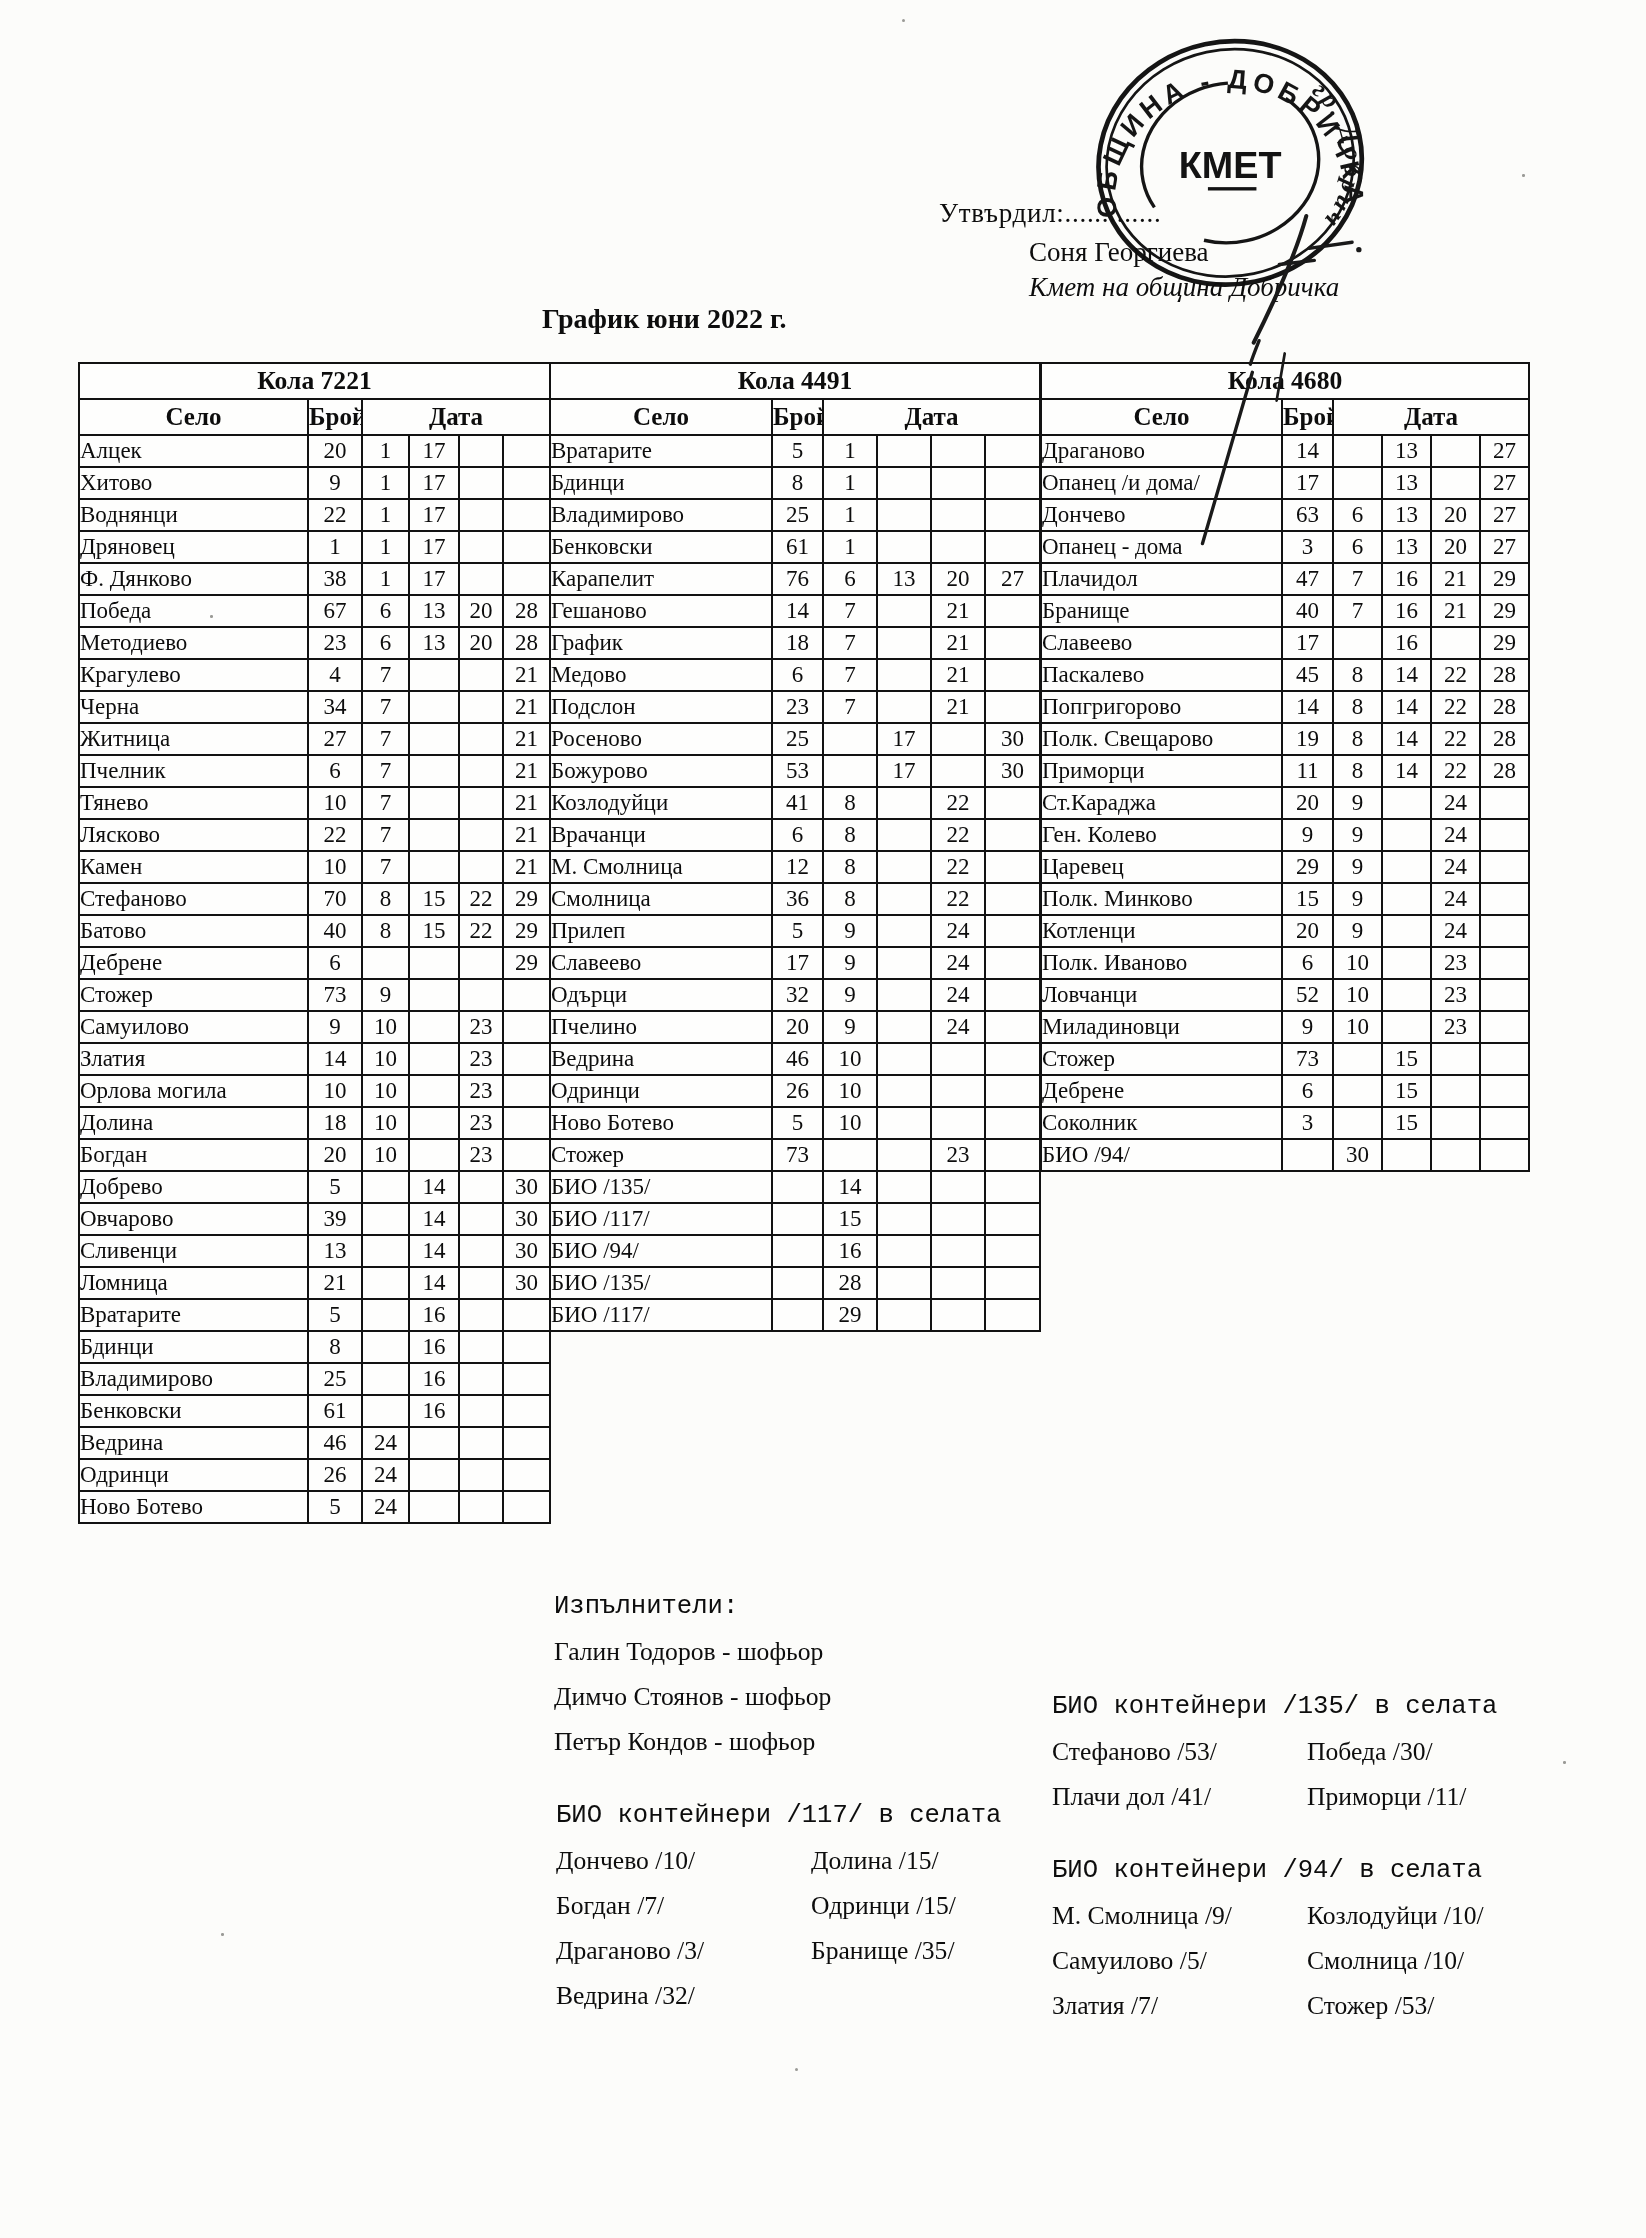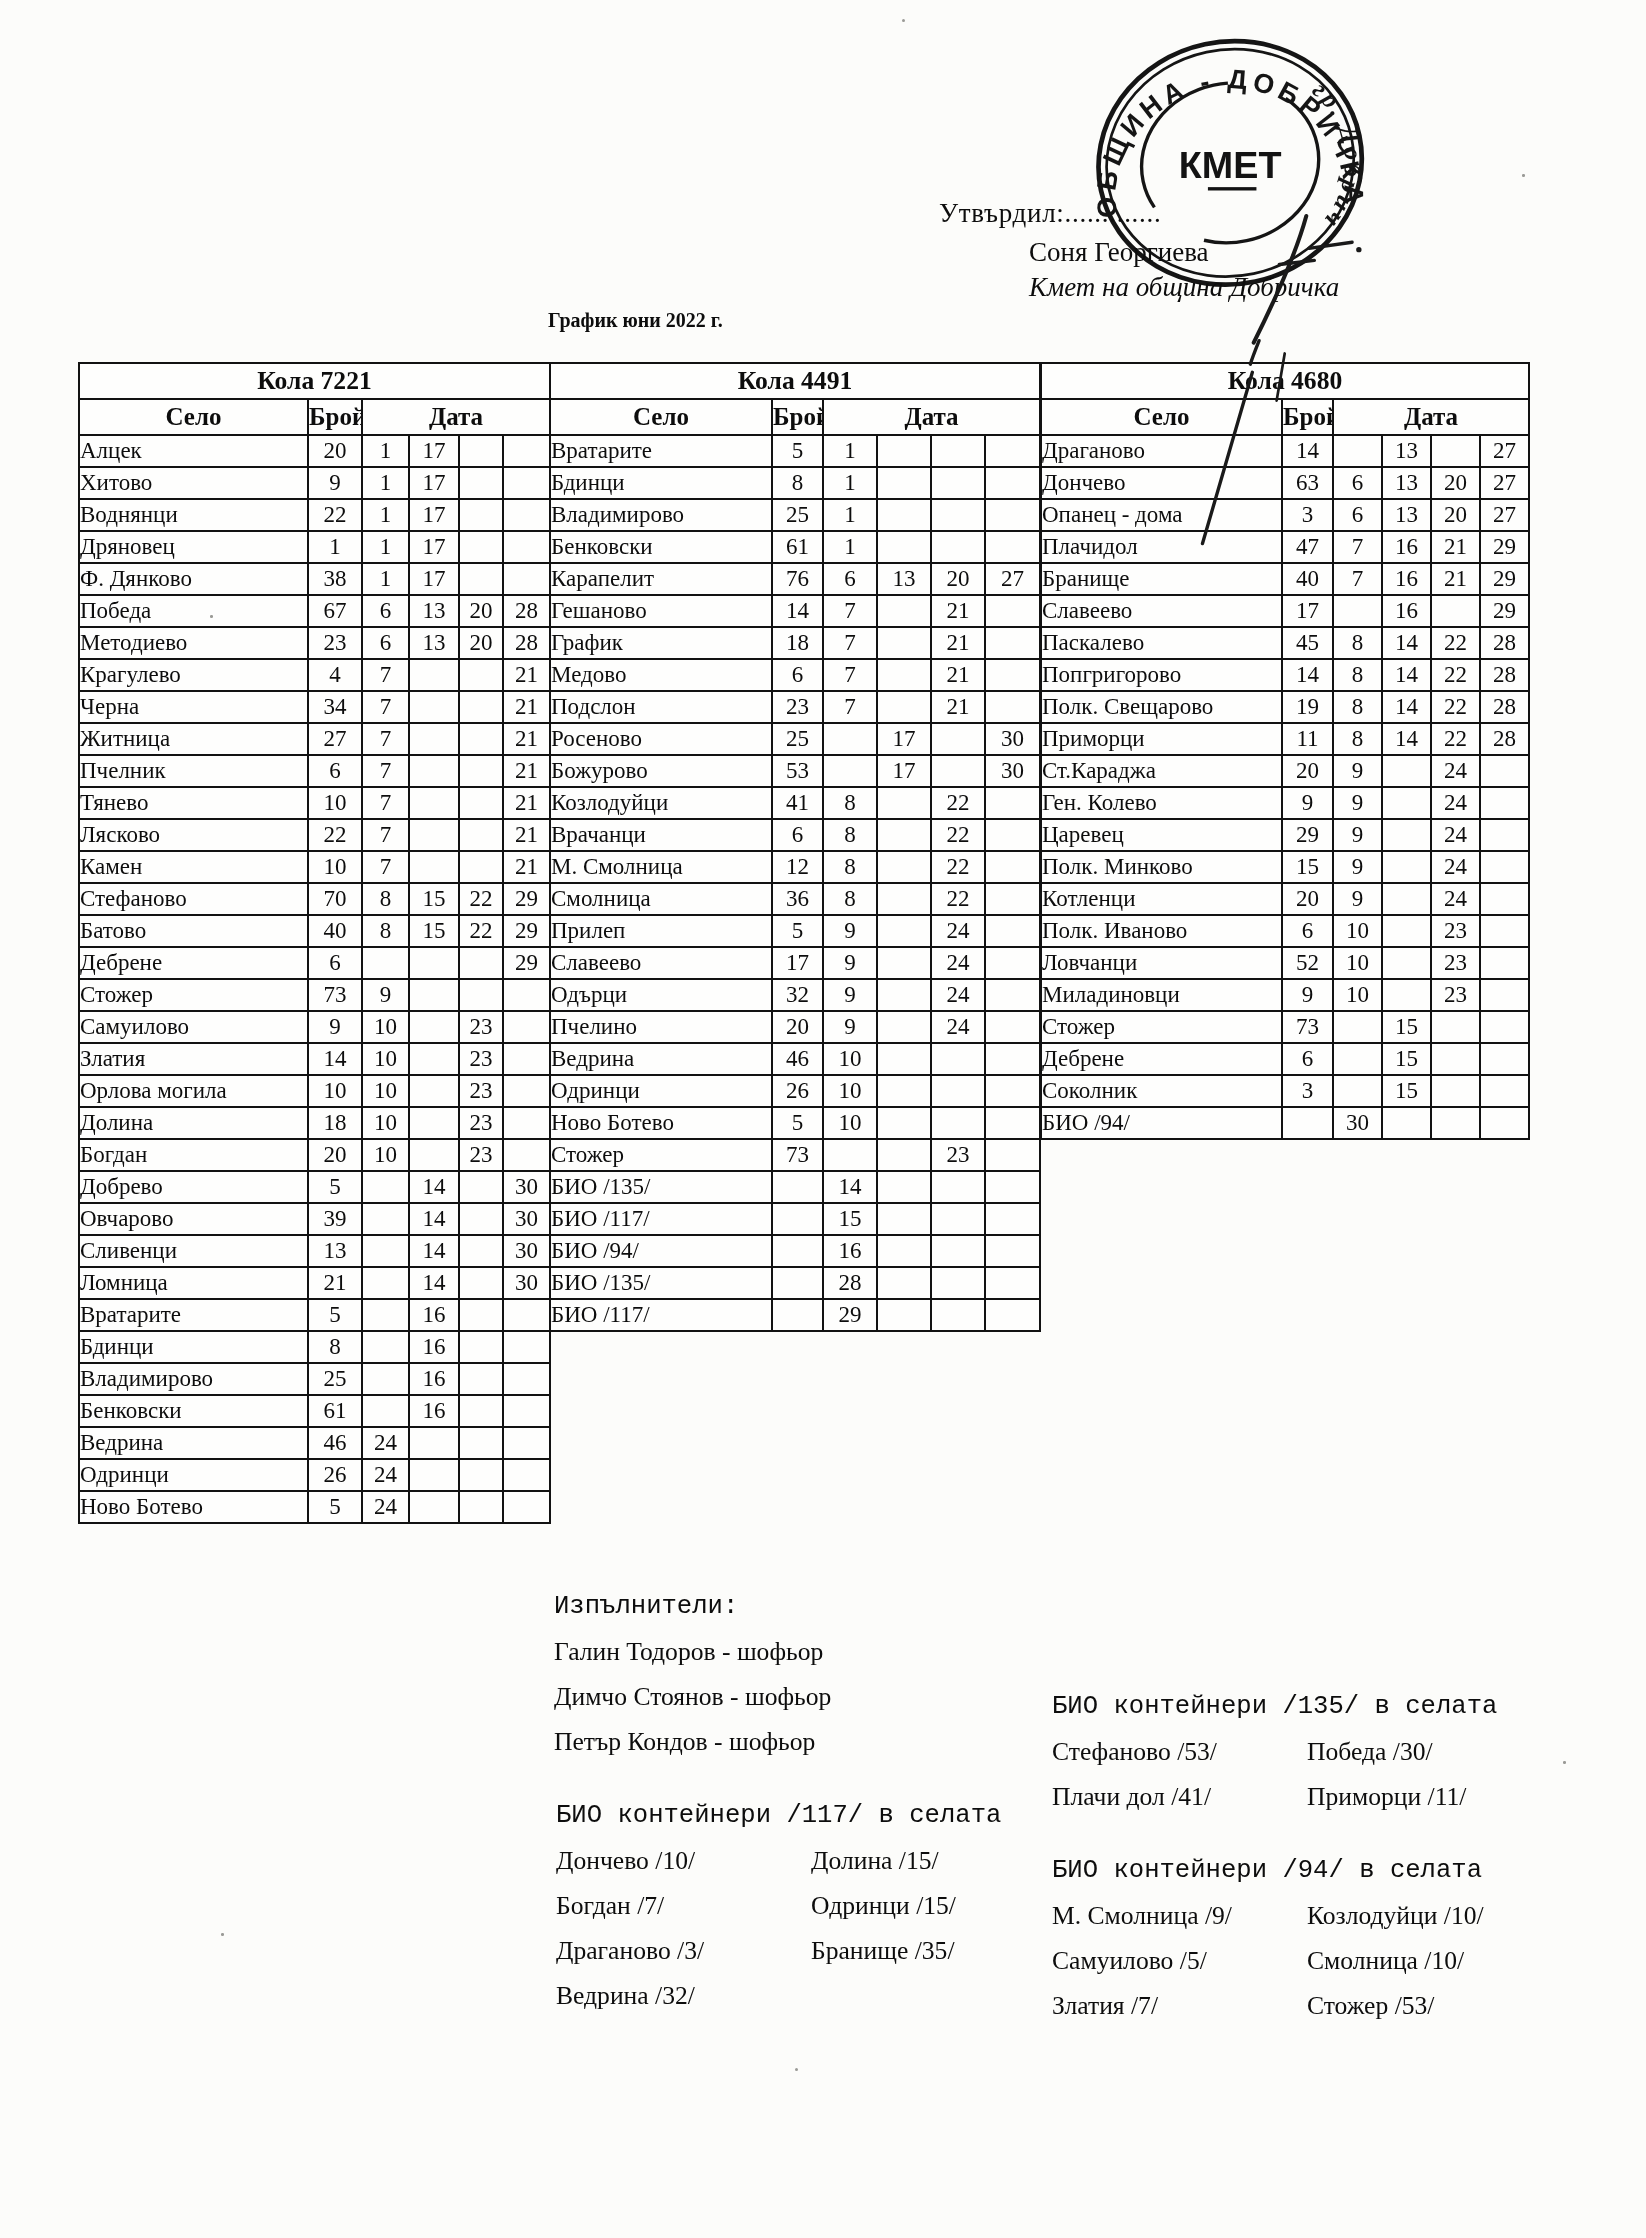--- a/index.html
+++ b/index.html
@@ -9,21 +9,21 @@
     background:#fcfcfa;
     font-family:"Liberation Serif","DejaVu Serif",serif;
     color:#0d0d0d;
     overflow:hidden;
   }
   
   .approval-label{position:absolute;left:939px;top:198px;font-size:27px;letter-spacing:0.7px;}
   .approval-name{position:absolute;left:1029px;top:237px;font-size:27px;}
   .approval-role{position:absolute;left:1029px;top:272px;font-size:27px;font-style:italic;}
   
-  .doc-title{position:absolute;left:538px;top:299px;font-size:20px;font-weight:bold;margin:10px;}
+  .doc-title{position:absolute;left:538px;top:299px;font-size:28px;font-weight:bold;margin:4px;}
   
   table.sched{
     position:absolute;top:362px;
     border-collapse:collapse;
     table-layout:fixed;
     background:#fefefd;
   }
   #table-0{left:78px;width:471px;}
   #table-1{left:549px;width:489px;}
   #table-2{left:1040px;width:488px;}
@@ -648,20 +648,28 @@
     <tbody>
         <tr>
           <td class="v">Драганово</td>
           <td class="n">14</td>
           <td class="n"></td>
           <td class="n">13</td>
           <td class="n"></td>
           <td class="n">27</td>
         </tr>
         <tr>
+          <td class="v">Опанец /и дома/</td>
+          <td class="n">17</td>
+          <td class="n"></td>
+          <td class="n">13</td>
+          <td class="n"></td>
+          <td class="n">27</td>
+        </tr>
+        <tr>
           <td class="v">Дончево</td>
           <td class="n">63</td>
           <td class="n">6</td>
           <td class="n">13</td>
           <td class="n">20</td>
           <td class="n">27</td>
         </tr>
         <tr>
           <td class="v">Опанец - дома</td>
           <td class="n">3</td>

